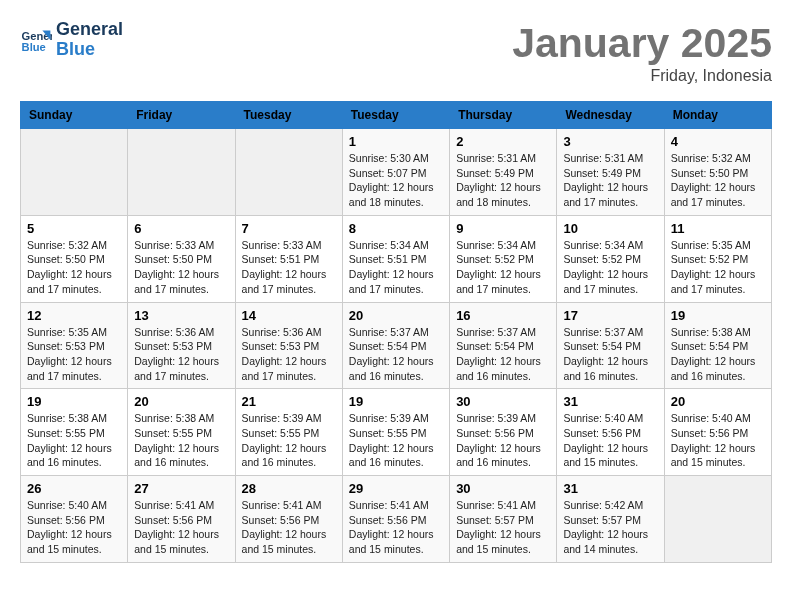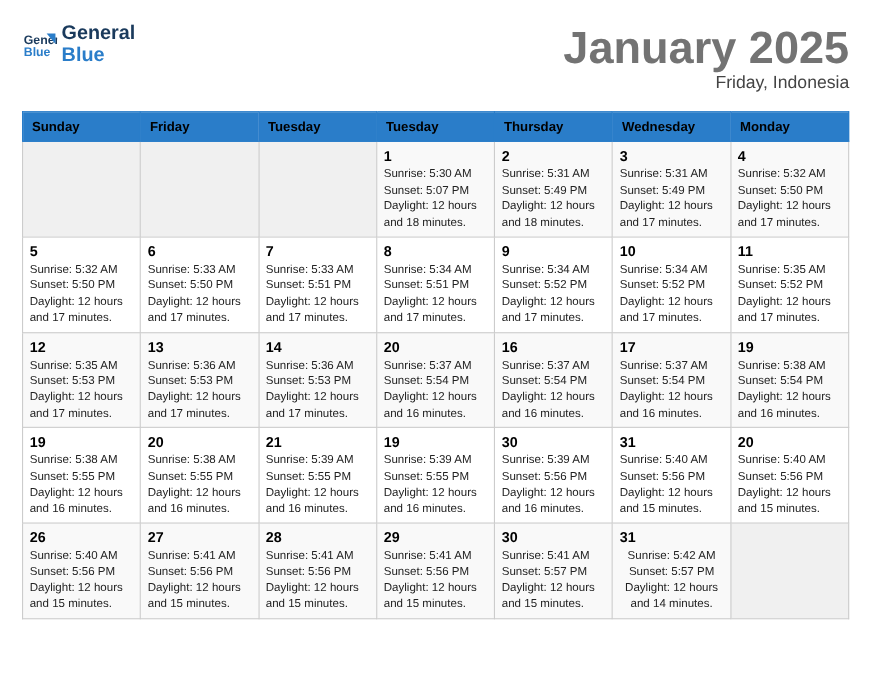--- a/index.html
+++ b/index.html
@@ -303,20 +303,20 @@
 Daylight: 12 hours and 15 minutes.</div>
         </td>
         <td>
           <span class="day-num">30</span>
           <div class="day-info" style="white-space: pre-line;">Sunrise: 5:41 AM
 Sunset: 5:57 PM
 Daylight: 12 hours and 15 minutes.</div>
         </td>
         <td>
           <span class="day-num">31</span>
-          <div class="day-info" style="white-space: pre-line; text-align: center;">Sunrise: 5:42 AM
+          <div class="day-info" style="white-space: pre-line;">Sunrise: 5:42 AM
 Sunset: 5:57 PM
 Daylight: 12 hours and 14 minutes.</div>
         </td>
         <td class="empty-cell"></td>
       </tr>
     </tbody>
 </table>
 
 </body></html>

